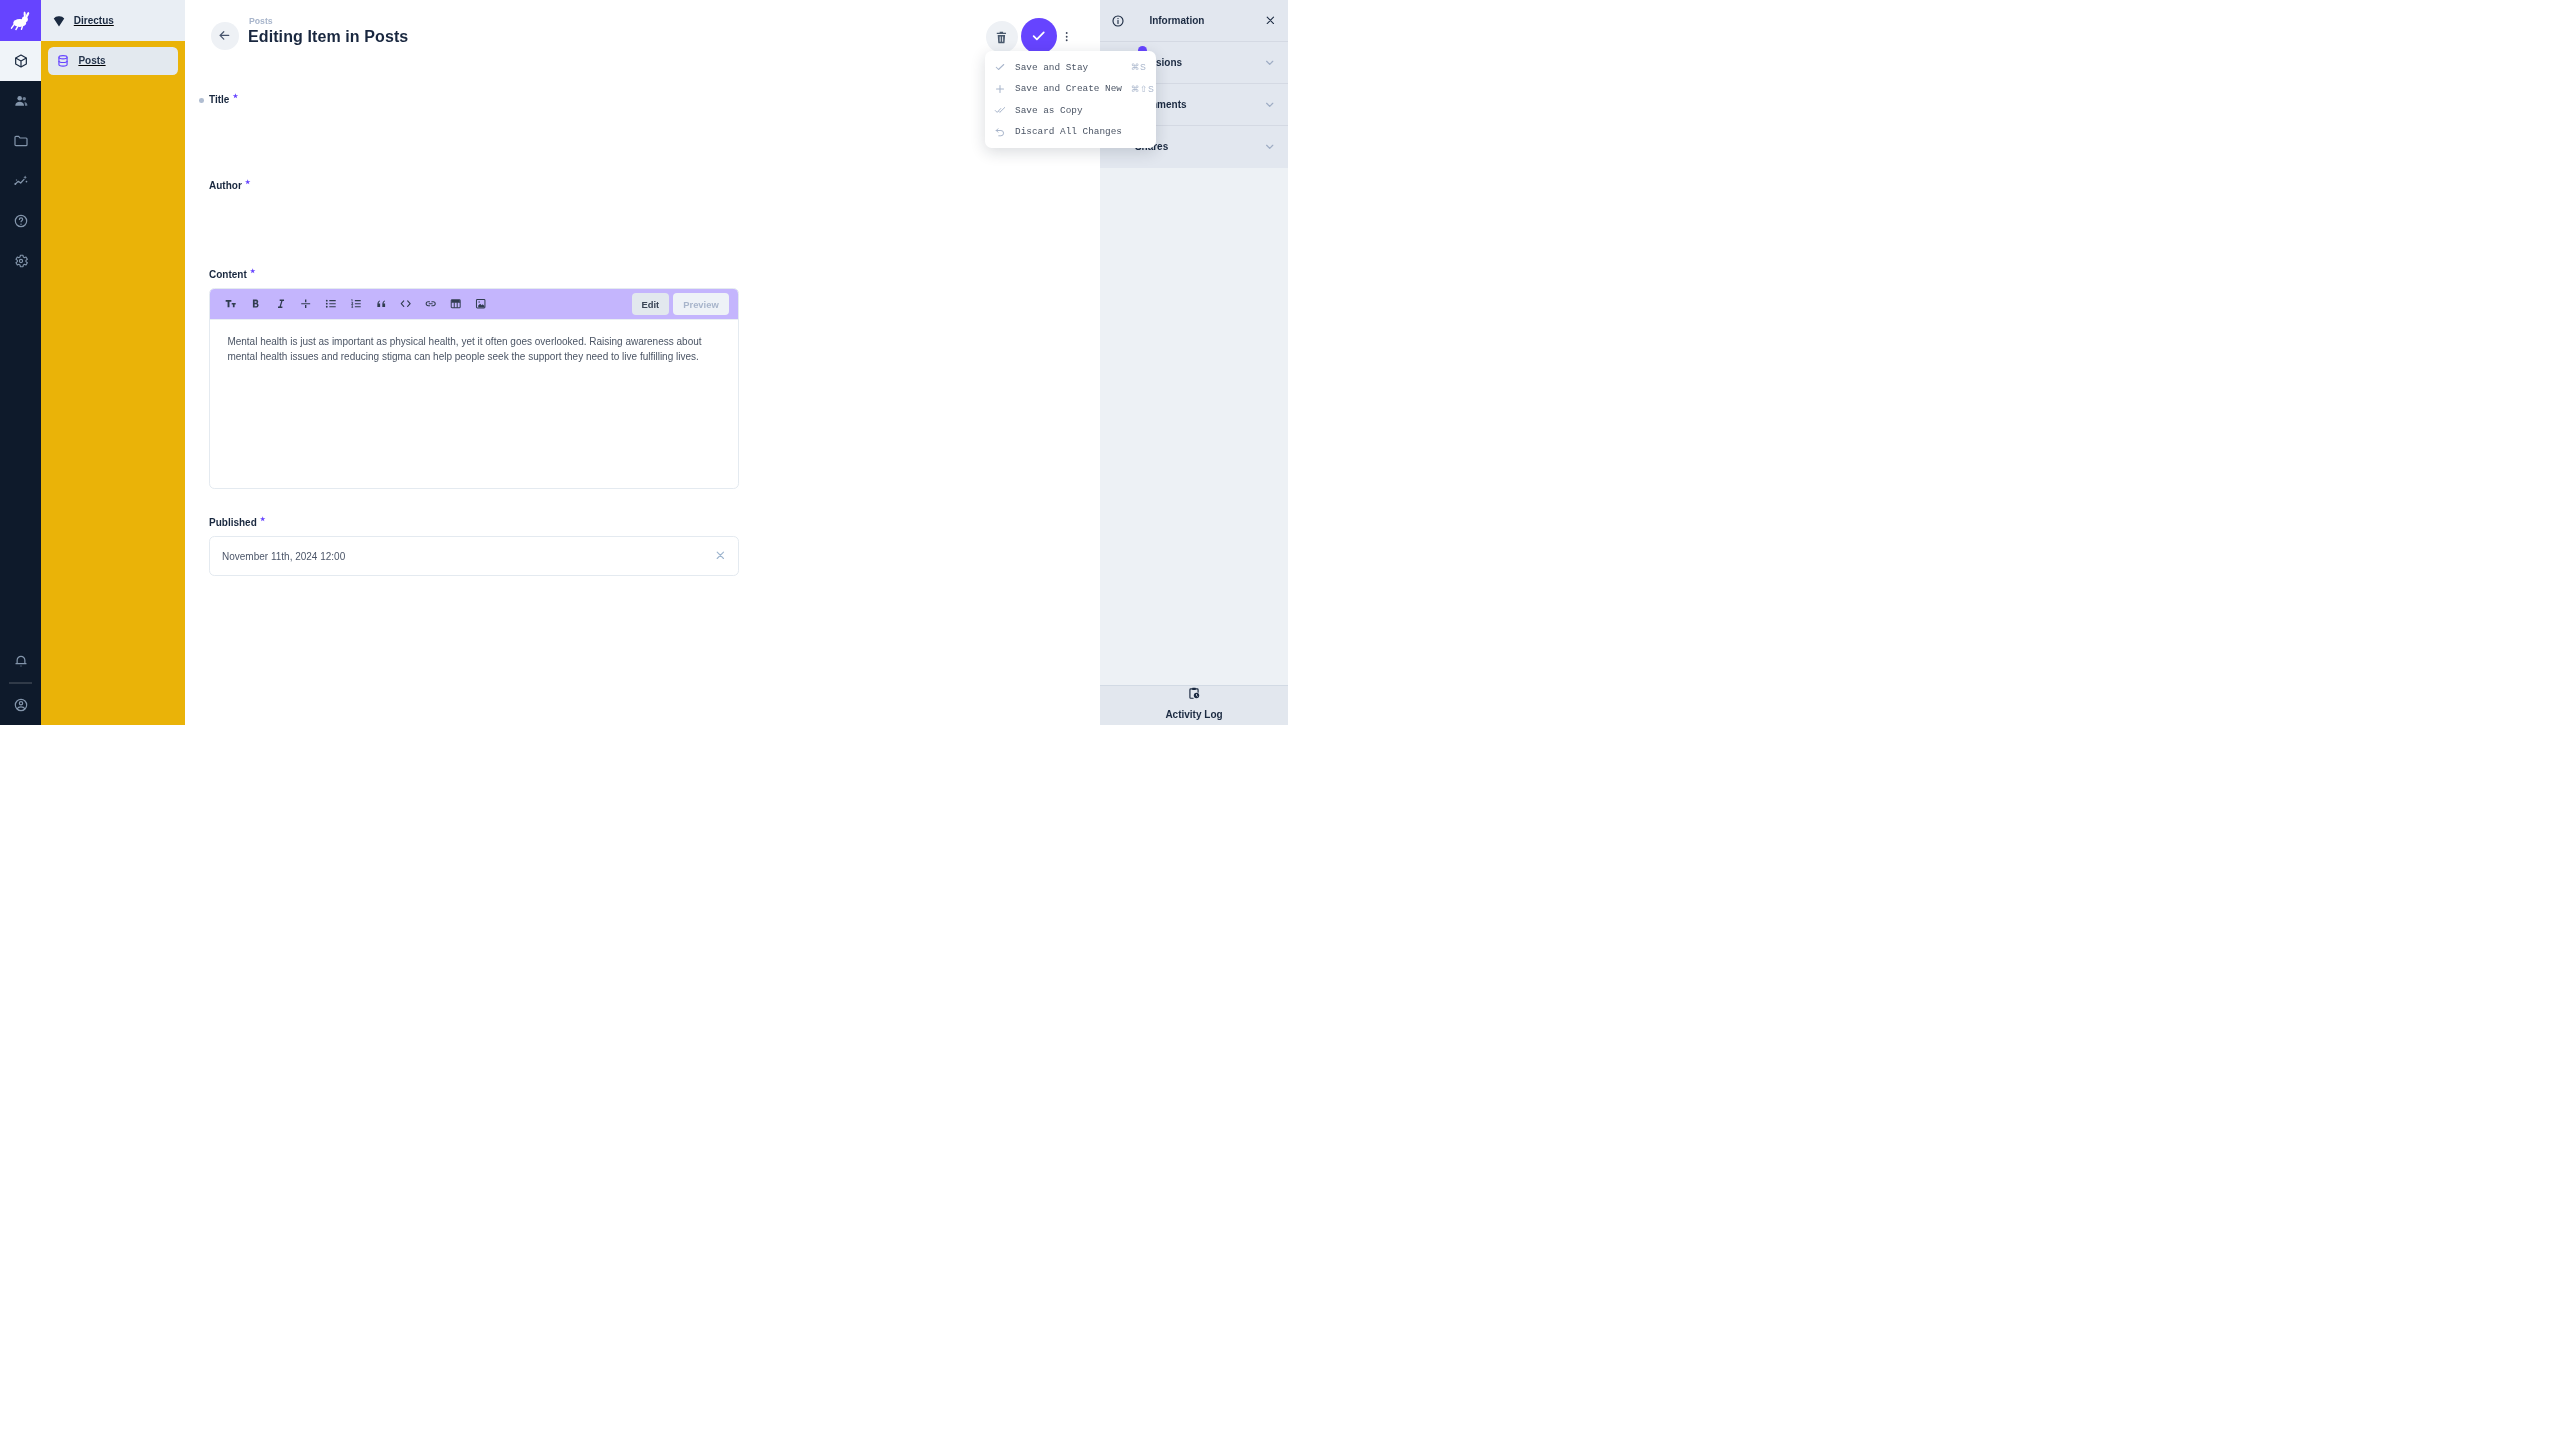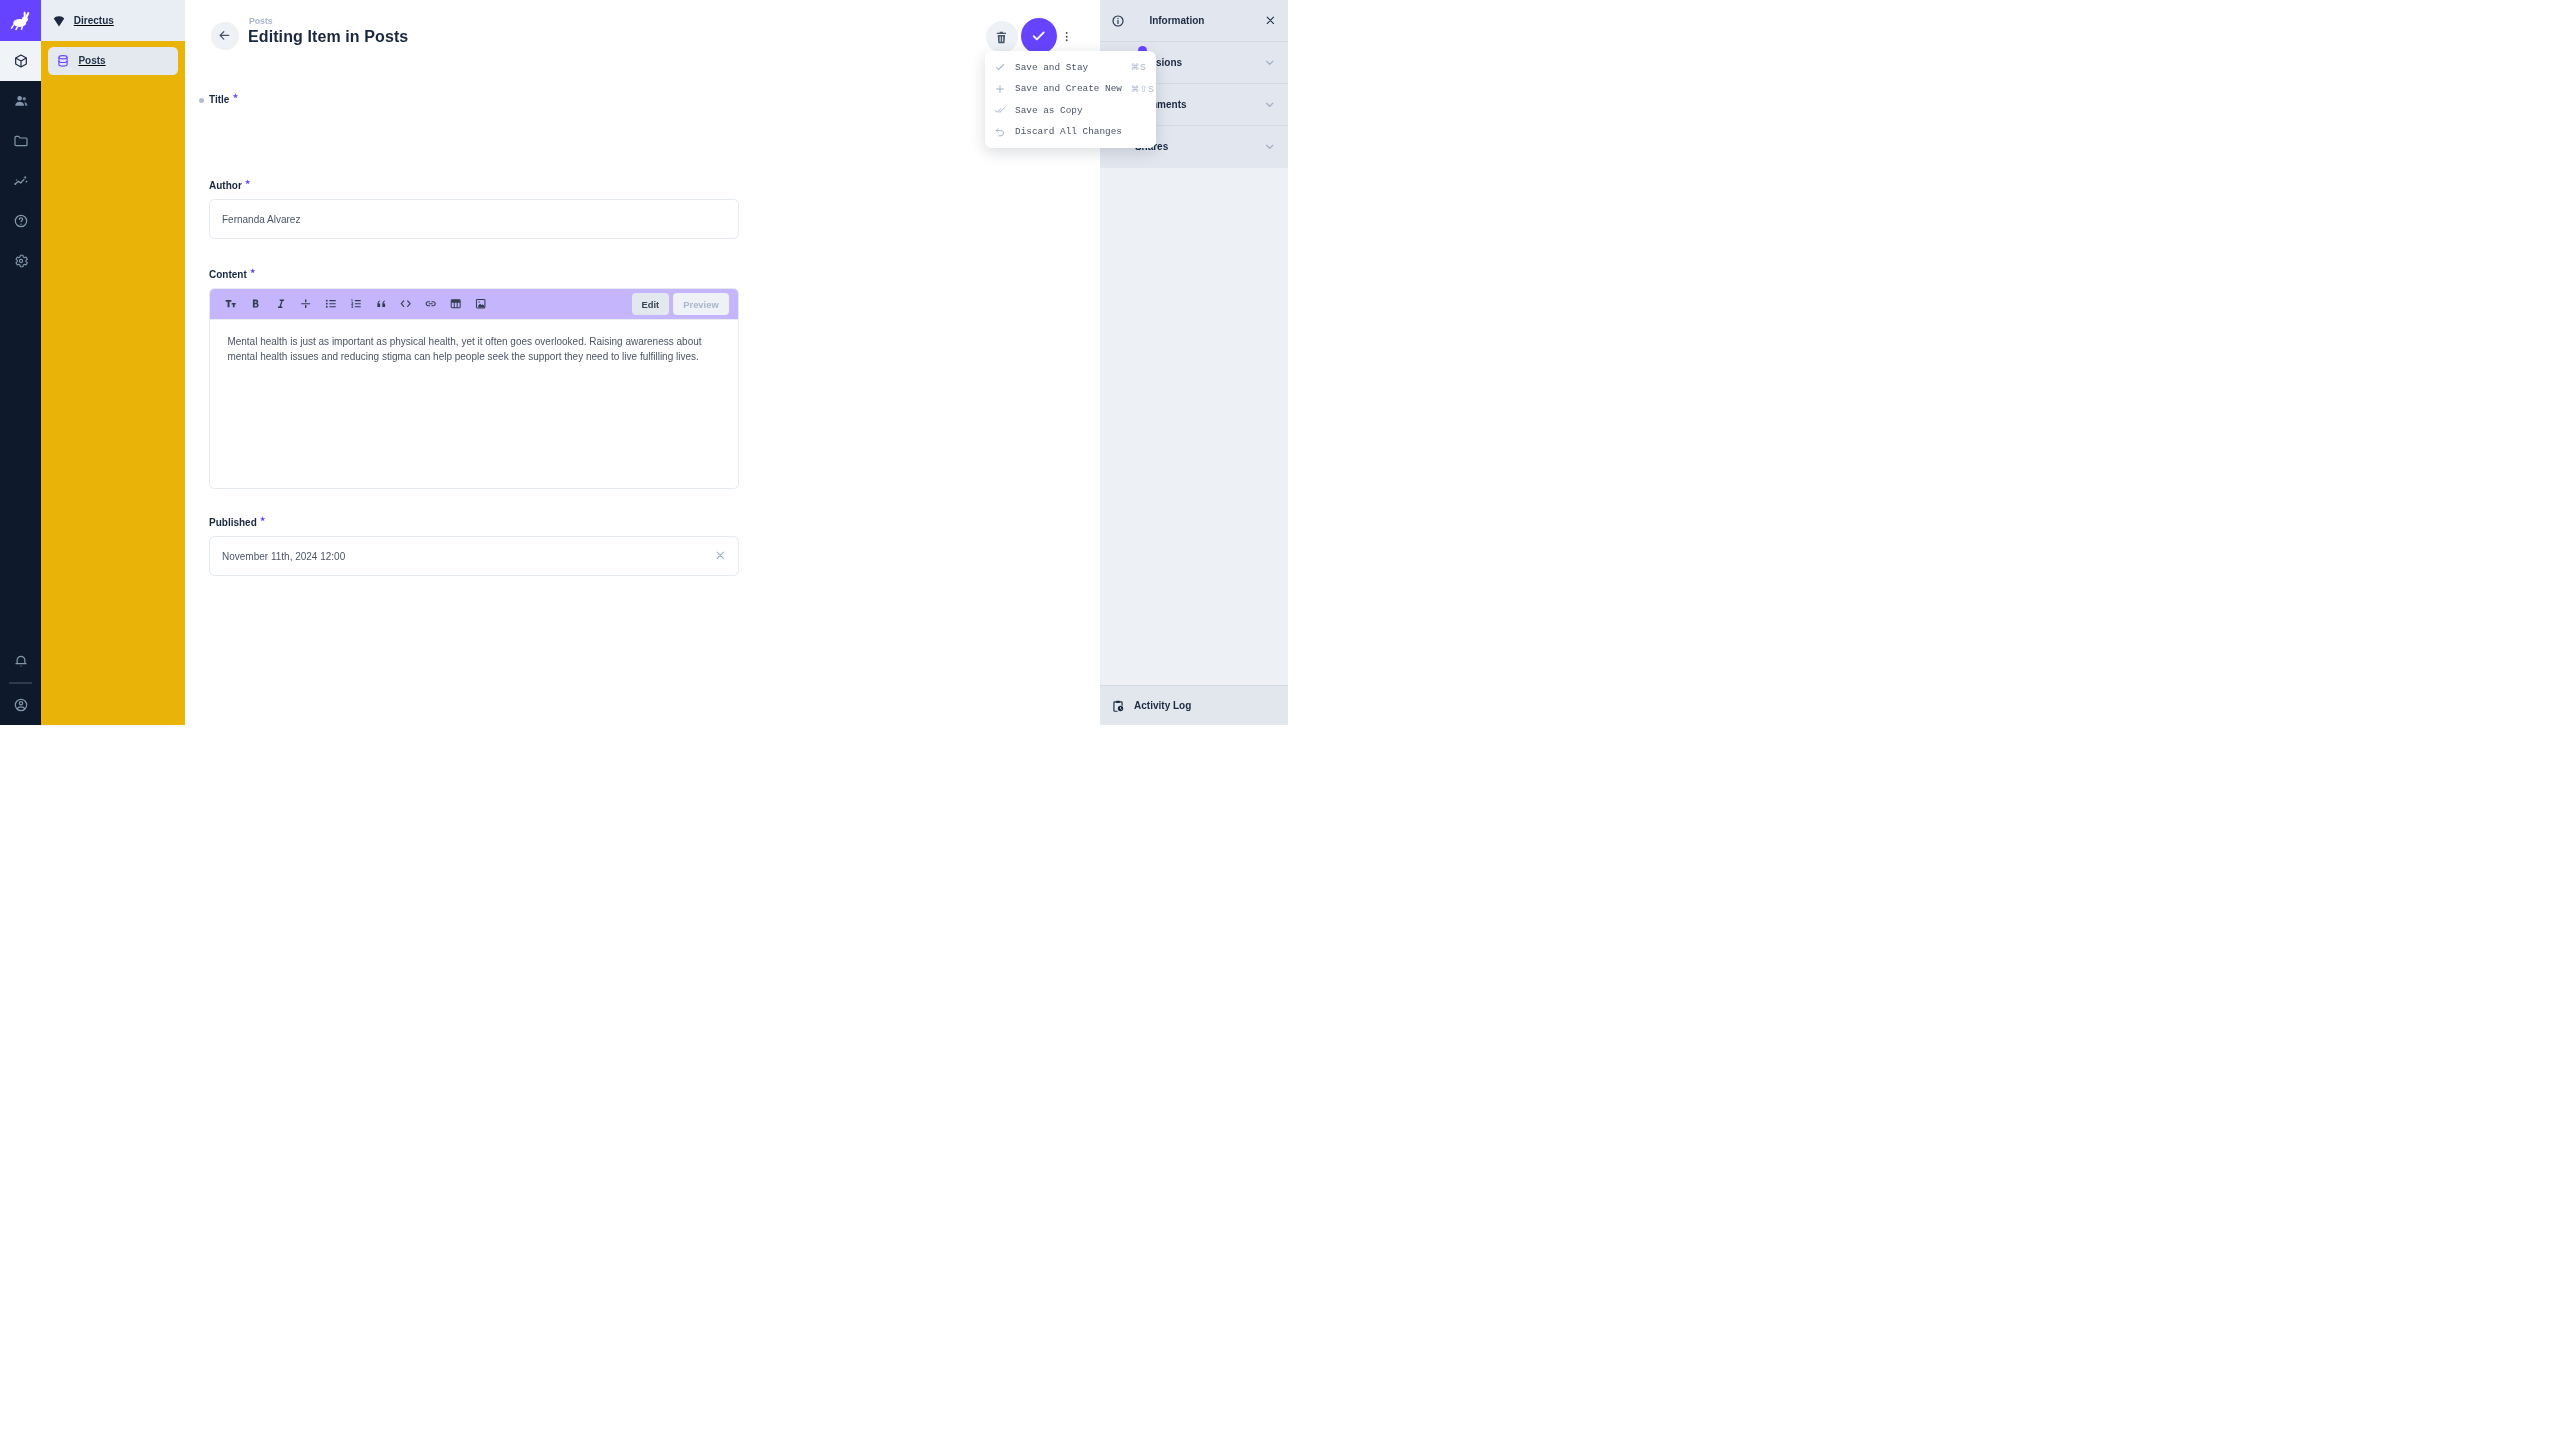--- a/index.html
+++ b/index.html
@@ -69,21 +69,21 @@
   .panel-sections { position:absolute; top:0; left:0; right:0; height:168px; background:#e2e7ef; }
   .panel-header { height:41px; display:flex; align-items:center; gap:24px; padding:0 11.4px; }
   .panel-header .icon { color:#1b2a41; }
   .panel-header-label { flex:1; font-size:10px; font-weight:600; color:#1b2a41; }
   .panel-close { color:#5f6b7c; cursor:pointer; }
   .panel-row { height:42px; display:flex; align-items:center; padding:0 11.4px;
     border-top:0.7px solid rgba(27,42,65,.07); cursor:pointer; }
   .panel-row-label { flex:1; margin-left:23.5px; font-size:10px; font-weight:600; color:#1b2a41; }
   .panel-row .chev { color:#9fadc4; }
   .activity-bar { position:absolute; bottom:0; left:0; right:0; height:40px; background:#e2e7ee;
-    border-top:0.7px solid #d2dae4; display:flex; align-items:center; gap:8.7px; padding:0 11.4px; cursor:pointer; }
+    border-top:0.7px solid #d2dae4; display:flex; align-items:center; gap:8.7px; padding:0 11.4px; cursor:pointer;flex-direction:column; }
   .activity-bar .icon { color:#1b2a41; }
   .activity-label { font-size:10px; font-weight:600; color:#1b2a41; }
 
   
   .dropdown { position:absolute; left:985px; top:51px; width:171px; height:97px; background:#fff;
     border-radius:6.7px; box-shadow:0 4px 14.8px rgba(16,28,48,.16); z-index:50; padding:5.4px 0; }
   .menu-item { height:21.5px; display:flex; align-items:center; padding:0 9.4px; gap:8.7px; cursor:pointer; }
   .menu-item .icon { color:#a8b5cb; }
   .menu-label { flex:1; font-size:9.4px; font-weight:500; color:#4a5464; white-space:nowrap;font-family:Liberation Mono, monospace; }
   .menu-shortcut { font-size:8.7px; color:#a8b5cb; letter-spacing:0.7px; }
@@ -252,21 +252,20 @@
       <span>Title</span>
       <span class="required-star">★</span>
     </div>
   </div>
 
   <div class="field f-author">
     <div class="field-label">
       <span>Author</span>
       <span class="required-star">★</span>
     </div>
-    <input class="text-input" type="text" value="Fernanda Alvarez" style="">
   </div>
 
   <div class="field f-content">
     <div class="field-label">
       <span>Content</span>
       <span class="required-star">★</span>
     </div>
     <div class="editor">
       <div class="editor-toolbar">
         <span style="display:flex;align-items:center;">

